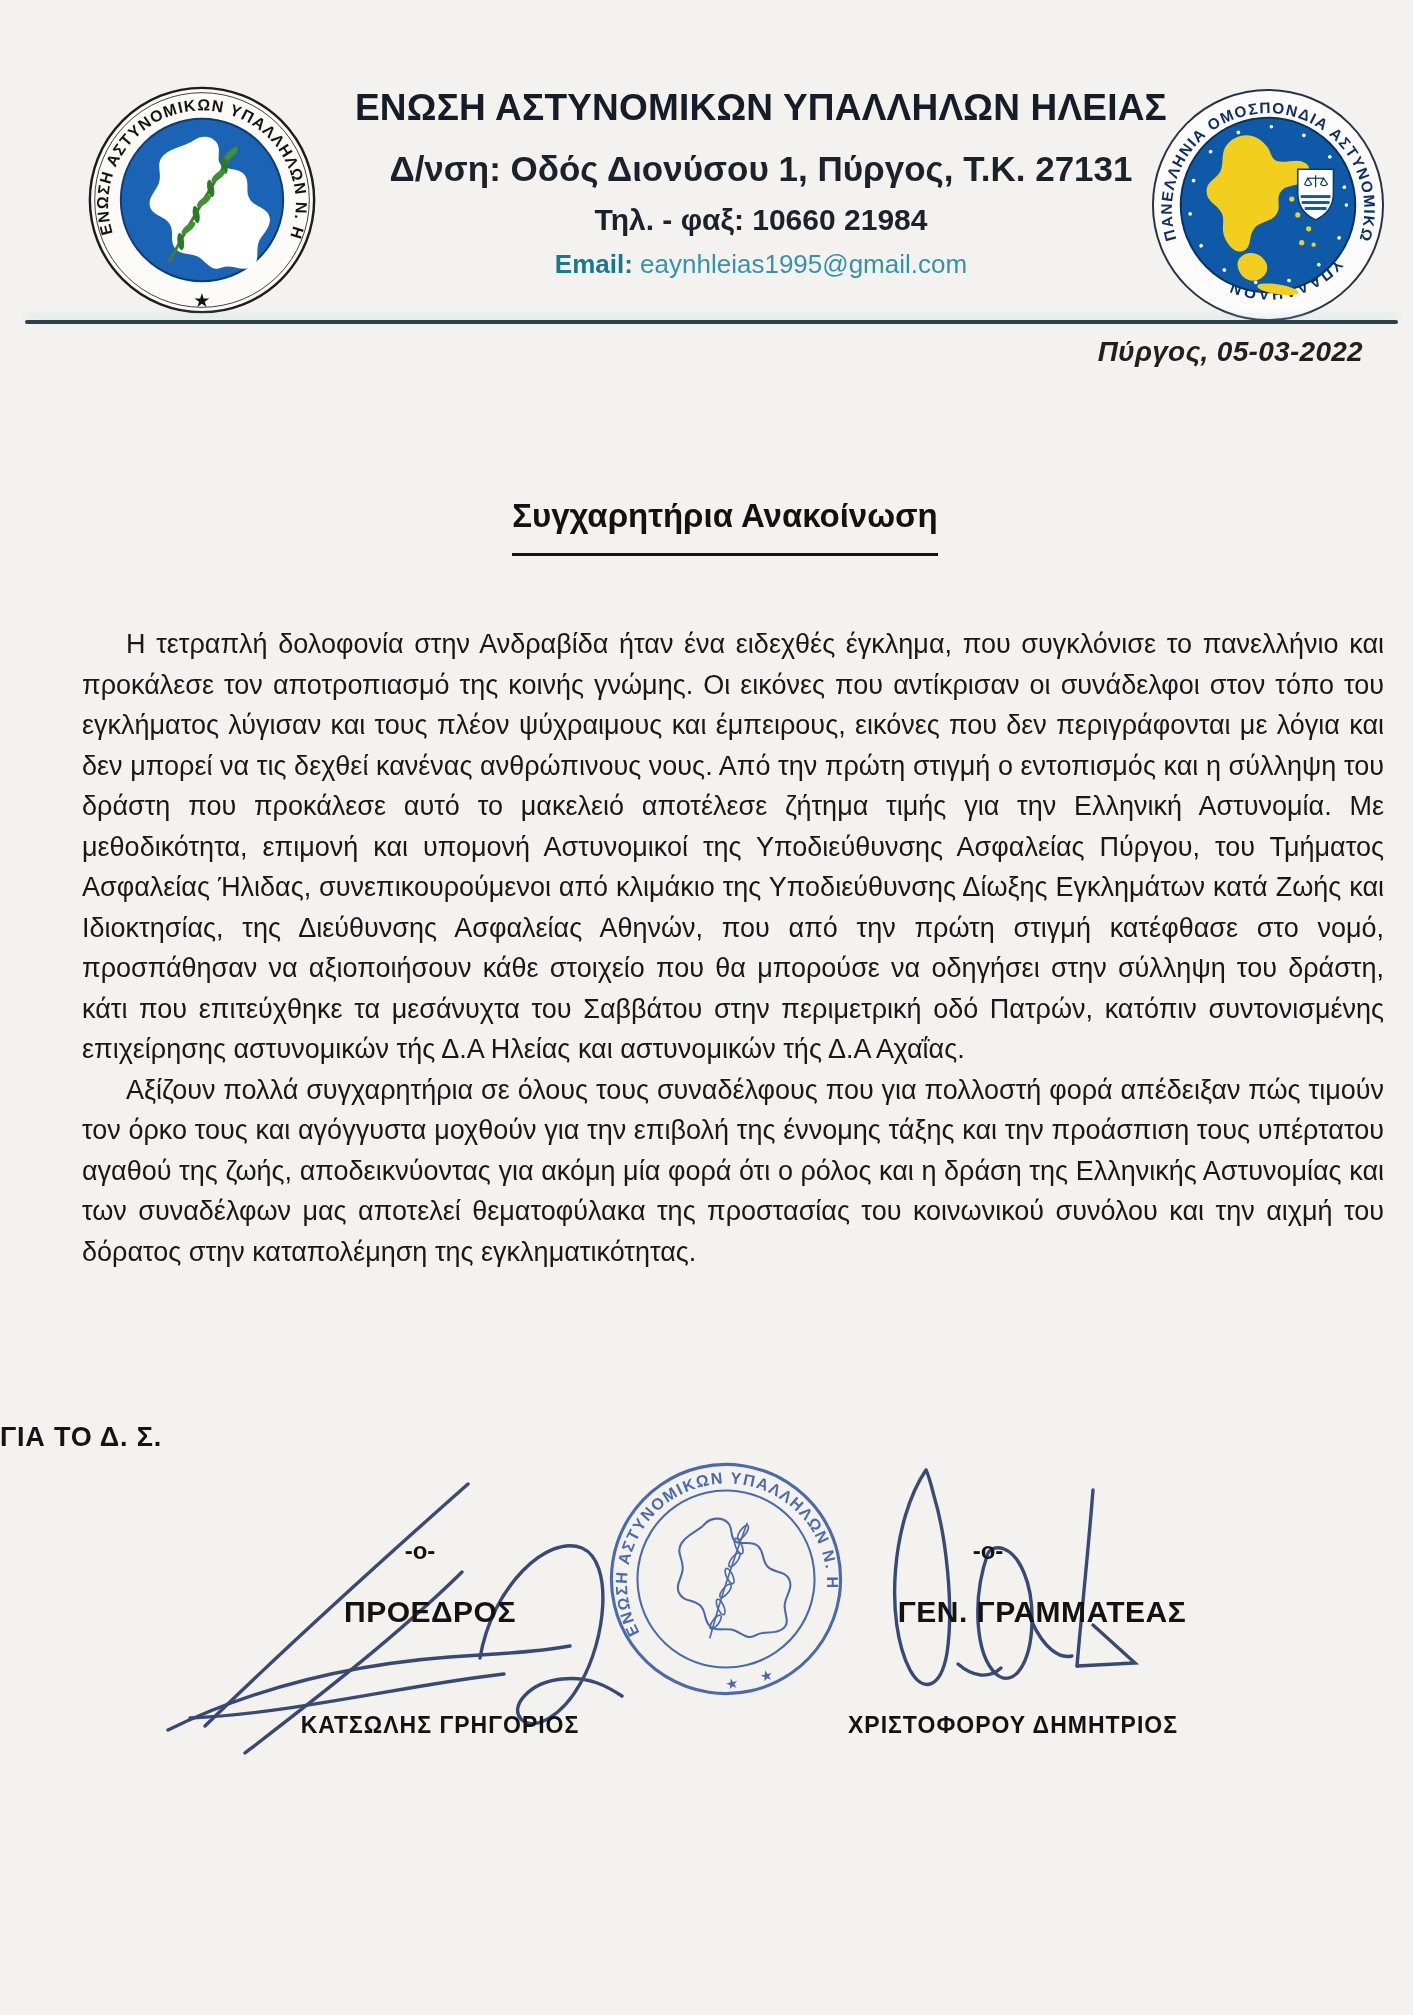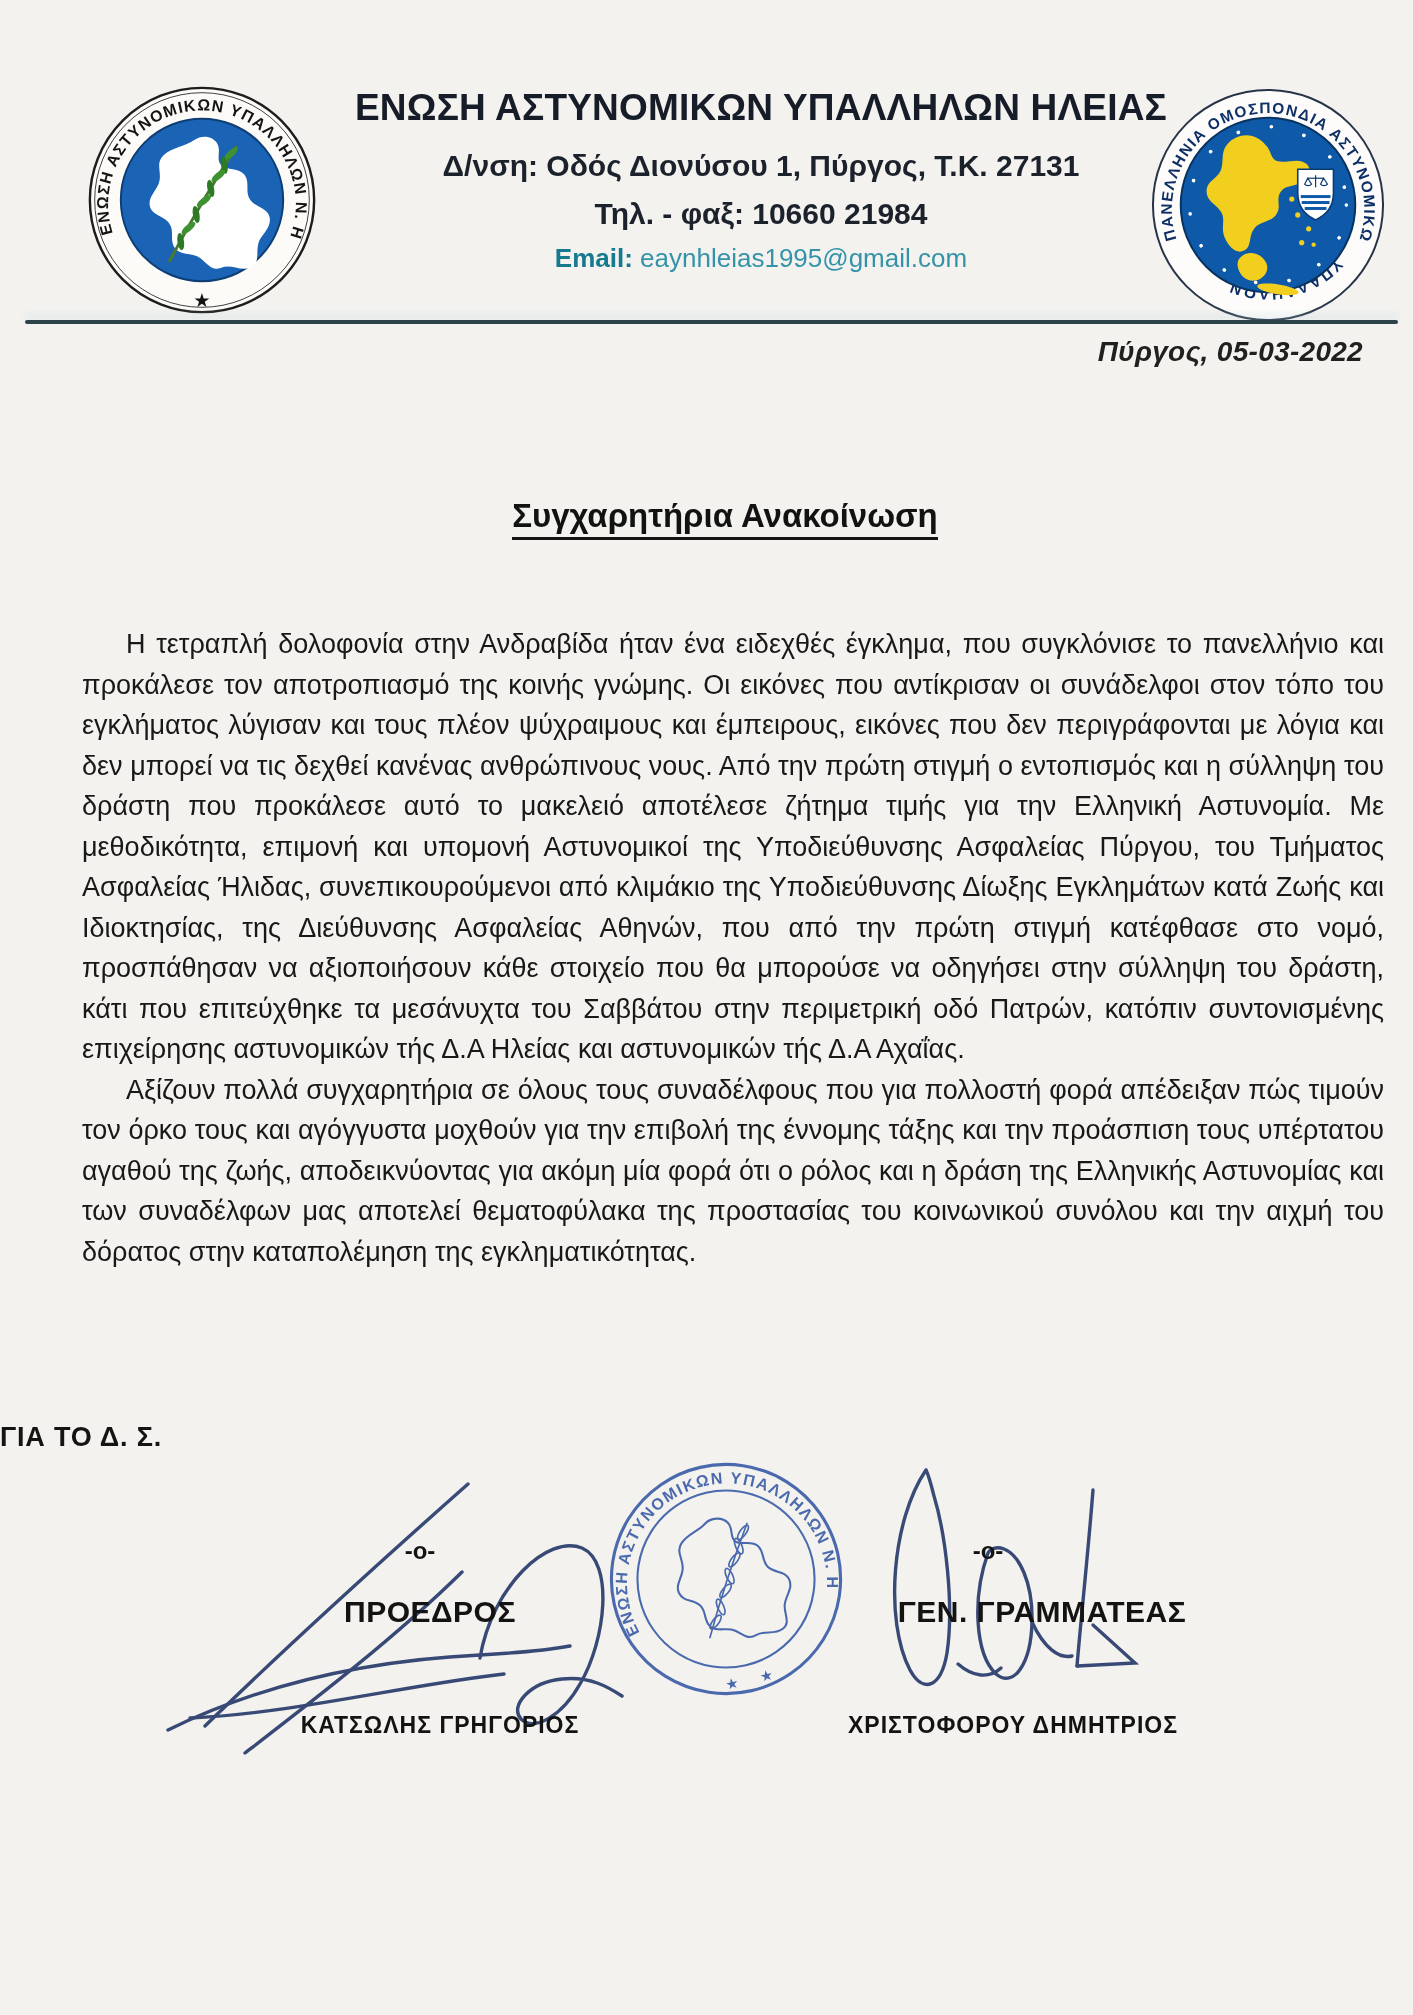--- a/index.html
+++ b/index.html
@@ -9,35 +9,35 @@
     background-color:#f3f2ef;
     font-family:"Liberation Sans","DejaVu Sans",sans-serif;
     color:#191919;
   }
   
   .seal{position:absolute;}
   .seal-left{left:86px;top:84px;width:232px;height:232px;}
   .seal-right{left:1149px;top:86px;width:238px;height:238px;}
   .hdr{position:absolute;left:330px;top:88px;width:862px;text-align:center;}
   .hdr-org{font-size:37px;font-weight:700;color:#161d28;letter-spacing:.2px;line-height:1.1;}
-  .hdr-row{margin-top:20px;font-size:30px;color:#1c222b;}
+  .hdr-row{margin-top:20px;font-size:35px;color:#1c222b;}
   .hdr-row .lbl{font-weight:700;}
   .hdr-row .val{font-weight:600;}
   .hdr-tel{margin-top:14px;font-size:30px;}
   .hdr-email{margin-top:12px;font-size:26px;}
   .hdr-email .lbl{font-weight:700;color:#15798f;}
   .hdr-email .val{font-weight:400;color:#3493a8;}
   .divider{position:absolute;left:25px;right:15px;top:320px;height:4px;background:#2c434c;border-radius:3px;
            box-shadow:0 -5px 7px rgba(190,215,224,.45);}
   .dateline{position:absolute;right:50px;top:336px;font-size:28px;font-style:italic;font-weight:600;color:#20
   2020;letter-spacing:.3px;color:#202020;text-align:center;}
   
   .doc-title{position:absolute;left:0;top:497px;width:1450px;text-align:center;
              font-size:33px;font-weight:700;color:#121212;}
-  .doc-title span{border-bottom:3px solid #141414;padding-bottom:3px;}
+  .doc-title span{border-bottom:3px solid #141414;padding-bottom:19px;}
   .body-text{position:absolute;left:56px;top:624px;width:1302px;
              font-size:27px;line-height:40.5px;text-align:justify;color:#181818;margin-left:26px;}
   .body-text p{margin:0;text-indent:44px;}
   
   .for-board{position:absolute;left:0;top:1422px;width:1376px;text-align:left;
              font-size:27px;font-weight:700;letter-spacing:.8px;color:#141414;}
   .stamp{position:absolute;left:601px;top:1454px;width:250px;height:250px;
          transform:rotate(-13deg);opacity:.92;}
   .sig-ink{position:absolute;pointer-events:none;}
   .sig-left-ink{left:150px;top:1468px;width:480px;height:300px;}

